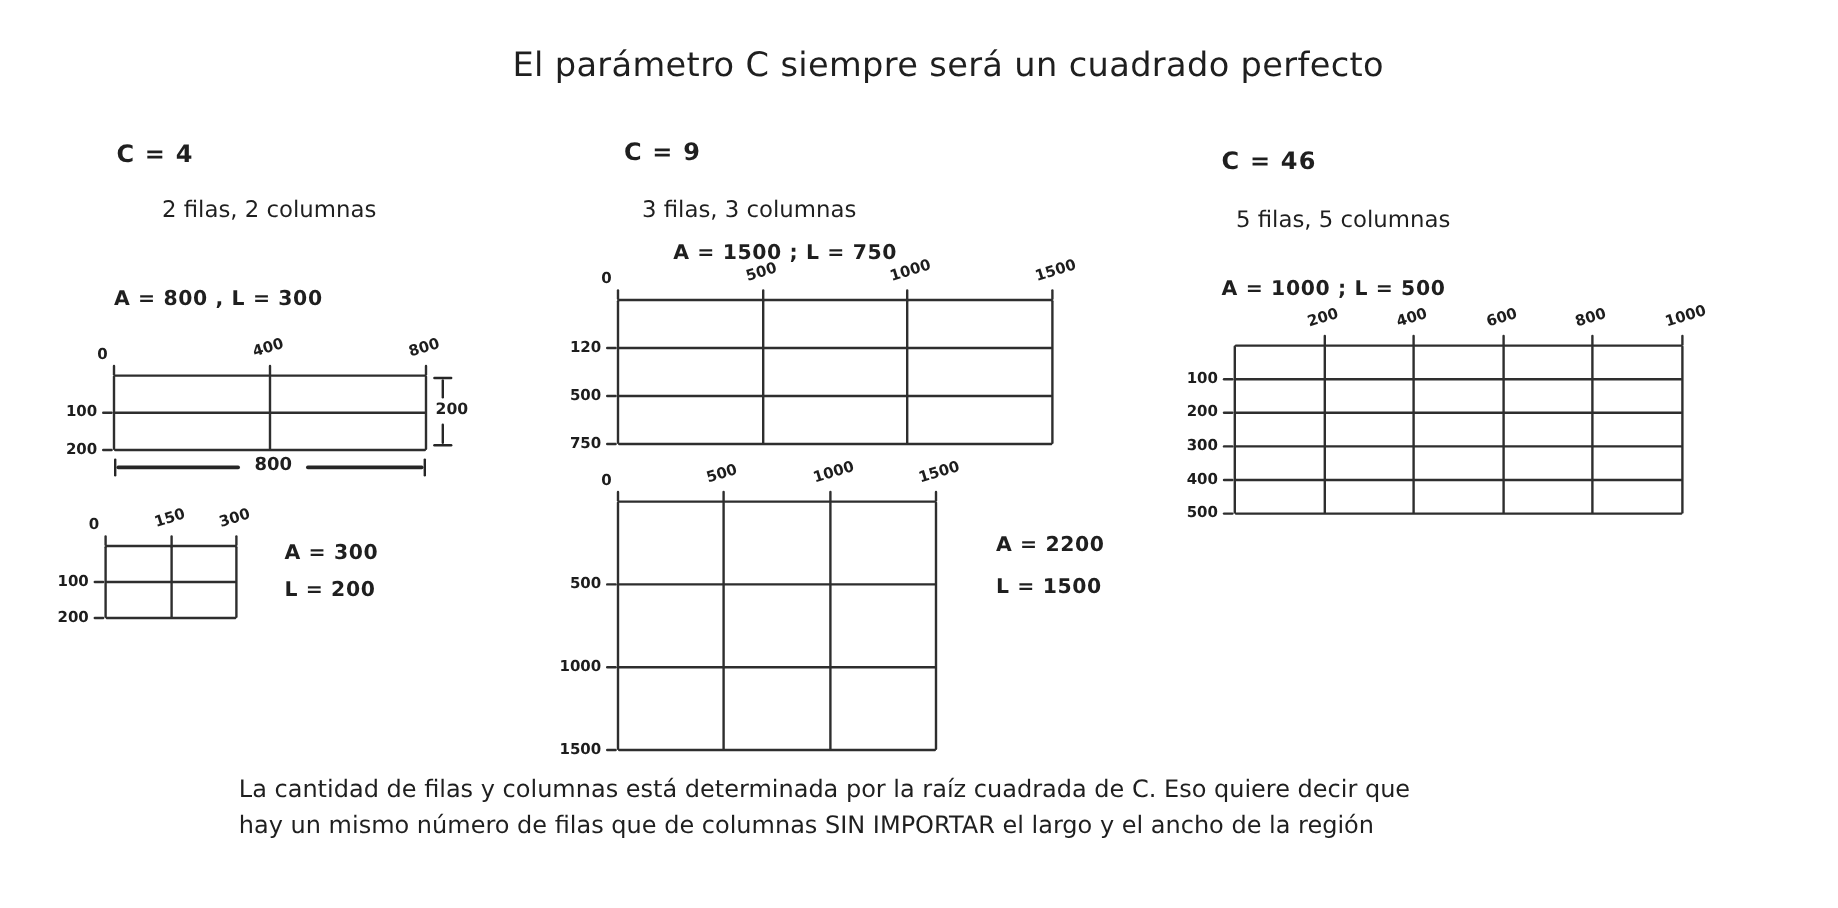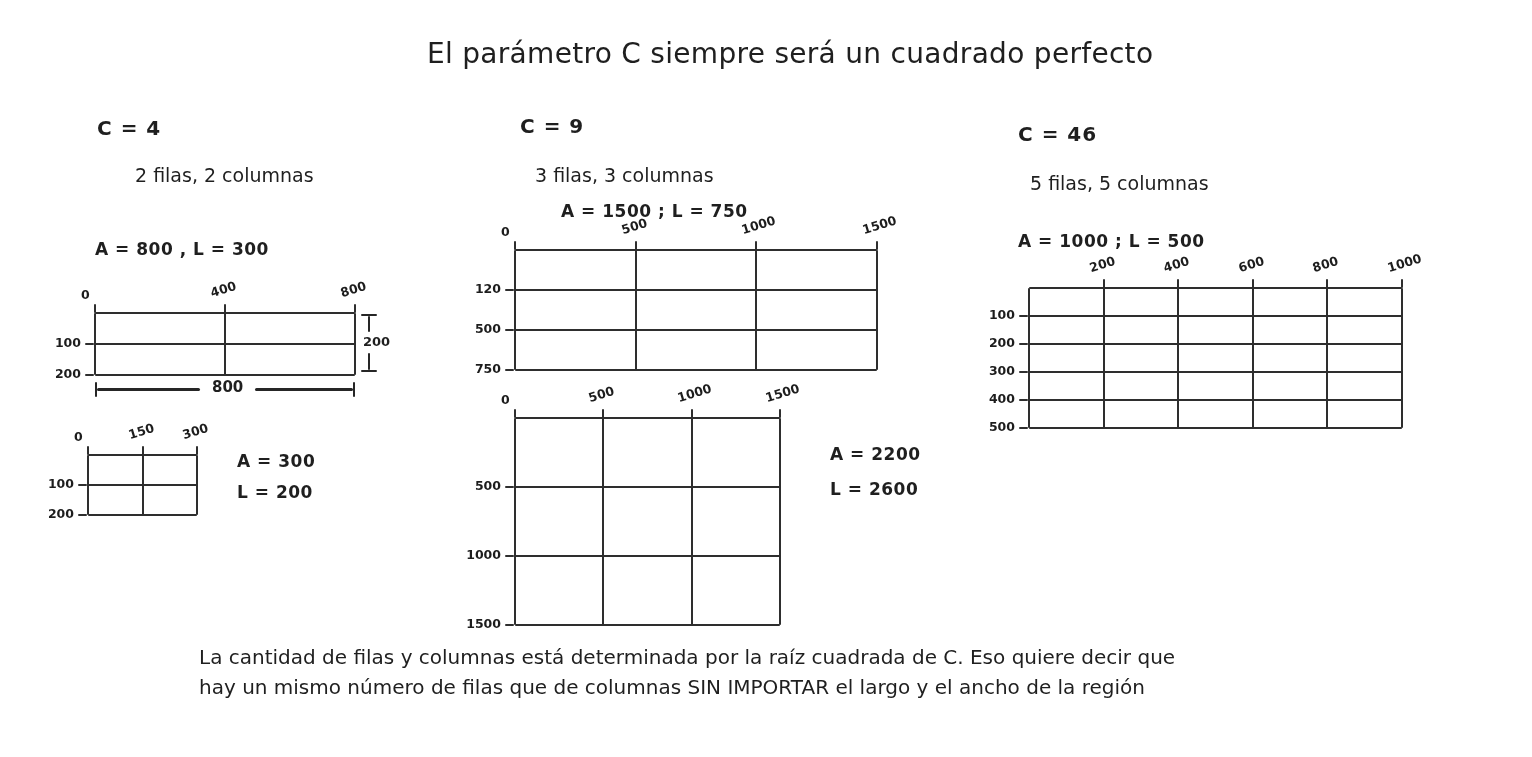--- a/index.html
+++ b/index.html
@@ -58,21 +58,21 @@
     <div class="bar" style="left:97px;top:388px;width:103px;height:2.5px;"></div>
     <div class="txt dimlab" style="left:212px;top:378px;font-size:15px;">800</div>
     <div class="bar" style="left:255px;top:388px;width:98px;height:2.5px;"></div>
     <div class="bar" style="left:353px;top:382px;width:2px;height:15px;"></div>
   </div>
 
   <div class="txt side" style="left:237px;top:451px;">A = 300</div>
   <div class="txt side" style="left:237px;top:482px;">L = 200</div>
 
   <div class="txt side" style="left:830px;top:444px;">A = 2200</div>
-  <div class="txt side" style="left:830px;top:479px;">L = 2600</div>
+  <div class="txt side" style="left:830px;top:479px;">L = 1500</div>
 
   <div class="txt footer" style="left:199px;top:675px;">hay un mismo número de filas que de columnas SIN IMPORTAR el largo y el ancho de la región</div>
   <div class="txt footer" style="left:199px;top:645px;">La cantidad de filas y columnas está determinada por la raíz cuadrada de C. Eso quiere decir que</div>
 
 <div class="hgrid" style="left: 95px; top: 313px; width: 260px; height: 62px;">
       <div class="gl" style="left: -1px; top: 0px; width: 2px; height: 62px;"></div>
       <div class="gl" style="left: 129px; top: 0px; width: 2px; height: 62px;"></div>
       <div class="gl" style="left: 259px; top: 0px; width: 2px; height: 62px;"></div>
       <div class="gl" style="left: 0px; top: -1px; width: 260px; height: 2px;"></div>
       <div class="gl" style="left: 0px; top: 30px; width: 260px; height: 2px;"></div>

